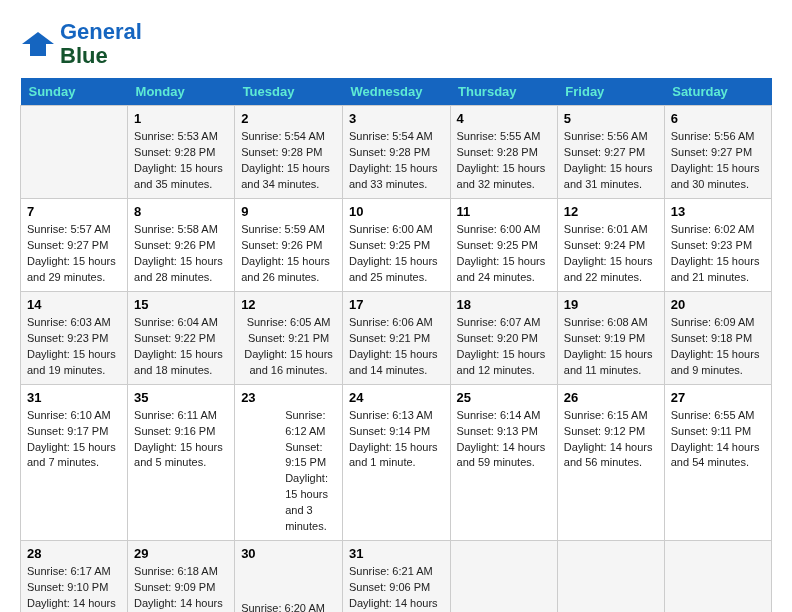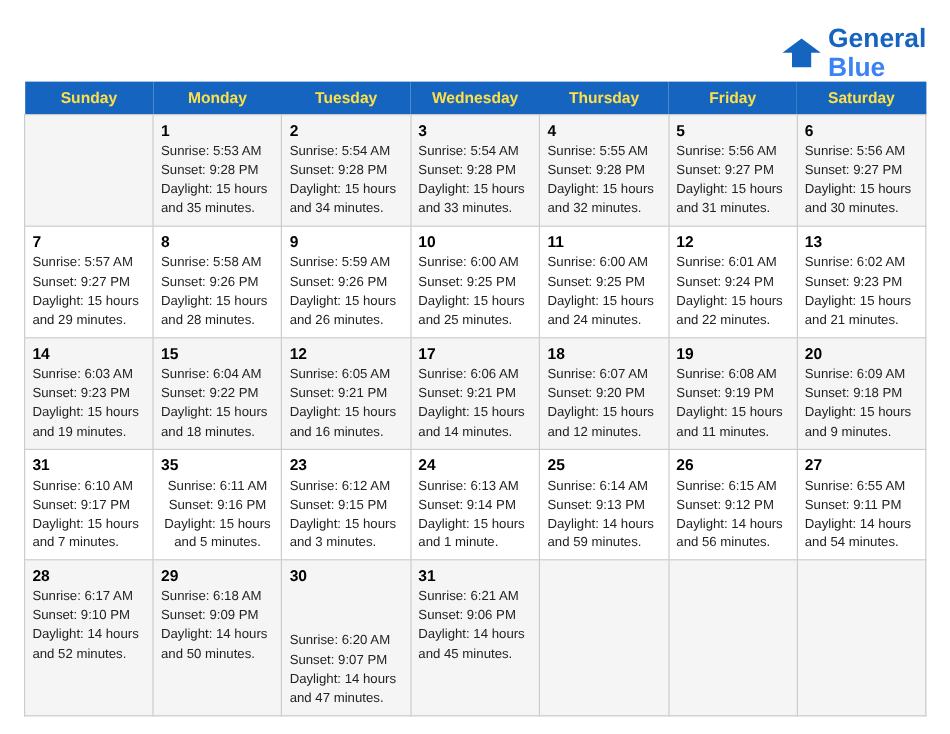--- a/index.html
+++ b/index.html
@@ -5,22 +5,23 @@
     * { box-sizing: border-box; margin: 0; padding: 0; }
     body {
       font-family: Arial, sans-serif;
       background: #fff;
       width: 792px;
       min-height: 612px;
       padding: 20px;
     }
     .header {
       display: flex;
-      justify-content: flex-end;
+      justify-content: flex-start;
       align-items: flex-start;
+      margin-bottom: 10px;
     }
     .logo {
       display: flex;
       align-items: center;
       gap: 4px;
     }
     .logo-text {
       font-size: 22px;
       font-weight: bold;
       color: #1a1a1a;
@@ -47,22 +48,22 @@
       font-weight: normal;
       color: #333;
     }
     table {
       width: 100%;
       border-collapse: collapse;
       font-size: 11px;
     }
     thead tr th {
       background-color: #1565c0;
-      color: #fde047;
-      text-align: center;
+      color: #5eead4;
+      text-align: left;
       padding: 6px 8px;
       font-size: 13px;
       font-weight: bold;
     }
     tbody tr td {
       border: 1px solid #ccc;
       vertical-align: top;
       padding: 5px 6px;
       width: 108px;
       min-height: 75px;
@@ -89,21 +90,21 @@
     }
   </style>
 </head>
 <body>
 
 <div class="header">
   <div class="logo">
     <svg class="logo-icon" viewBox="0 0 36 28">
       <polygon points="18,2 34,14 26,14 26,26 10,26 10,14 2,14" fill="#1565c0"></polygon>
     </svg>
-    <div class="logo-text"><span style="color:#1565c0">General</span><br><span style="color:#3b82f6">Blue</span></div>
+    <div class="logo-text"><span style="color:#1565c0">General</span><br><span style="color:#14532d">Blue</span></div>
   </div>
   <div class="title-block">
     <h1></h1>
     <h2></h2>
   </div>
 </div>
 
 <table>
   <thead>
     <tr>
@@ -223,21 +224,21 @@
         </td>
         <td>
           <span class="day-num">15</span>
           <div class="cell-content" style="white-space: pre-line;">Sunrise: 6:04 AM
 Sunset: 9:22 PM
 Daylight: 15 hours
 and 18 minutes.</div>
         </td>
         <td>
           <span class="day-num">12</span>
-          <div class="cell-content" style="white-space: pre-line;">Sunrise: 6:05 AM
+          <div class="cell-content" style="white-space: pre-line; text-align: center;">Sunrise: 6:05 AM
 Sunset: 9:21 PM
 Daylight: 15 hours
 and 16 minutes.</div>
         </td>
         <td>
           <span class="day-num">17</span>
           <div class="cell-content" style="white-space: pre-line;">Sunrise: 6:06 AM
 Sunset: 9:21 PM
 Daylight: 15 hours
 and 14 minutes.</div>
@@ -267,28 +268,28 @@
       <tr>
         <td>
           <span class="day-num">31</span>
           <div class="cell-content" style="white-space: pre-line;">Sunrise: 6:10 AM
 Sunset: 9:17 PM
 Daylight: 15 hours
 and 7 minutes.</div>
         </td>
         <td>
           <span class="day-num">35</span>
-          <div class="cell-content" style="white-space: pre-line; text-align: center;">Sunrise: 6:11 AM
+          <div class="cell-content" style="white-space: pre-line;">Sunrise: 6:11 AM
 Sunset: 9:16 PM
 Daylight: 15 hours
 and 5 minutes.</div>
         </td>
         <td>
           <span class="day-num">23</span>
-          <div class="cell-content" style="white-space: pre-line;">Sunrise: 6:12 AM
+          <div class="cell-content" style="white-space: pre-line; margin-left: 44px;">Sunrise: 6:12 AM
 Sunset: 9:15 PM
 Daylight: 15 hours
 and 3 minutes.</div>
         </td>
         <td>
           <span class="day-num">24</span>
           <div class="cell-content" style="white-space: pre-line;">Sunrise: 6:13 AM
 Sunset: 9:14 PM
 Daylight: 15 hours
 and 1 minute.</div>

